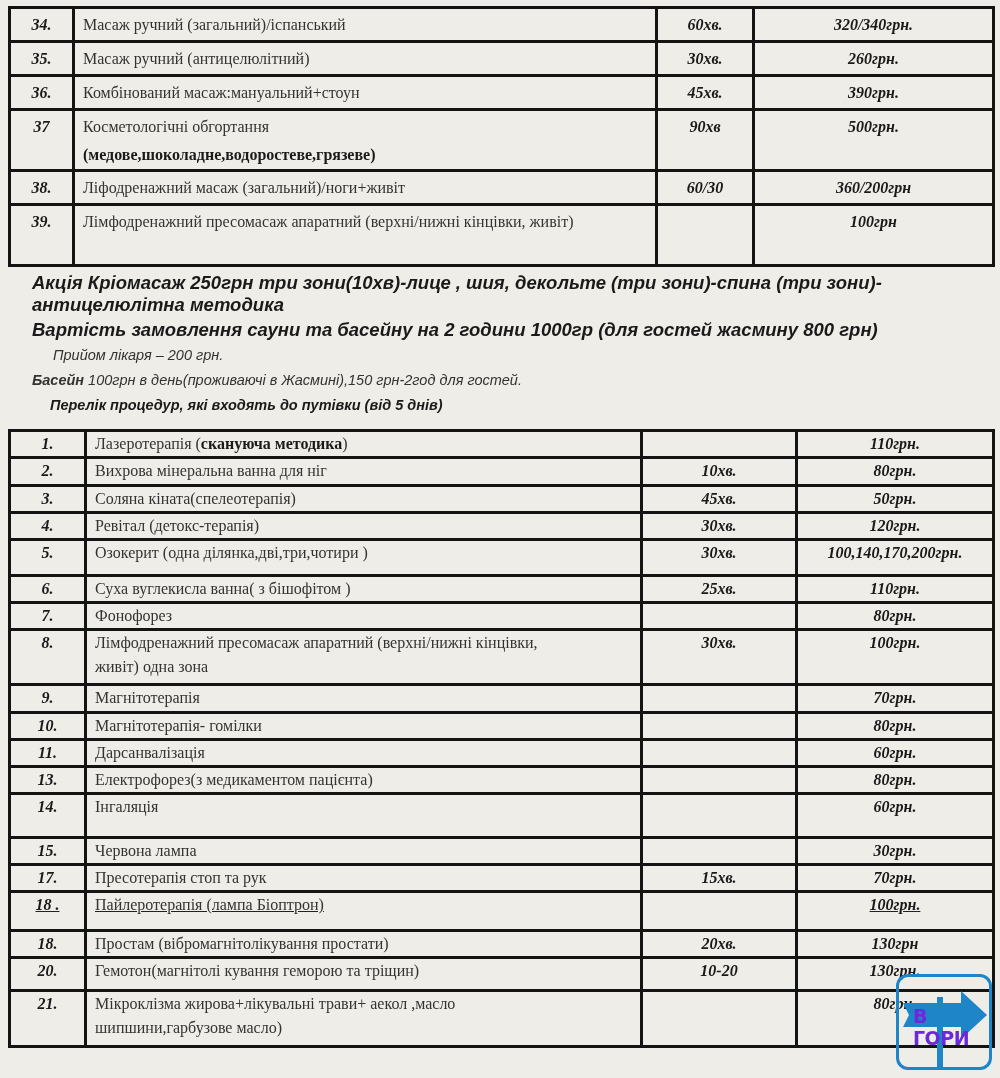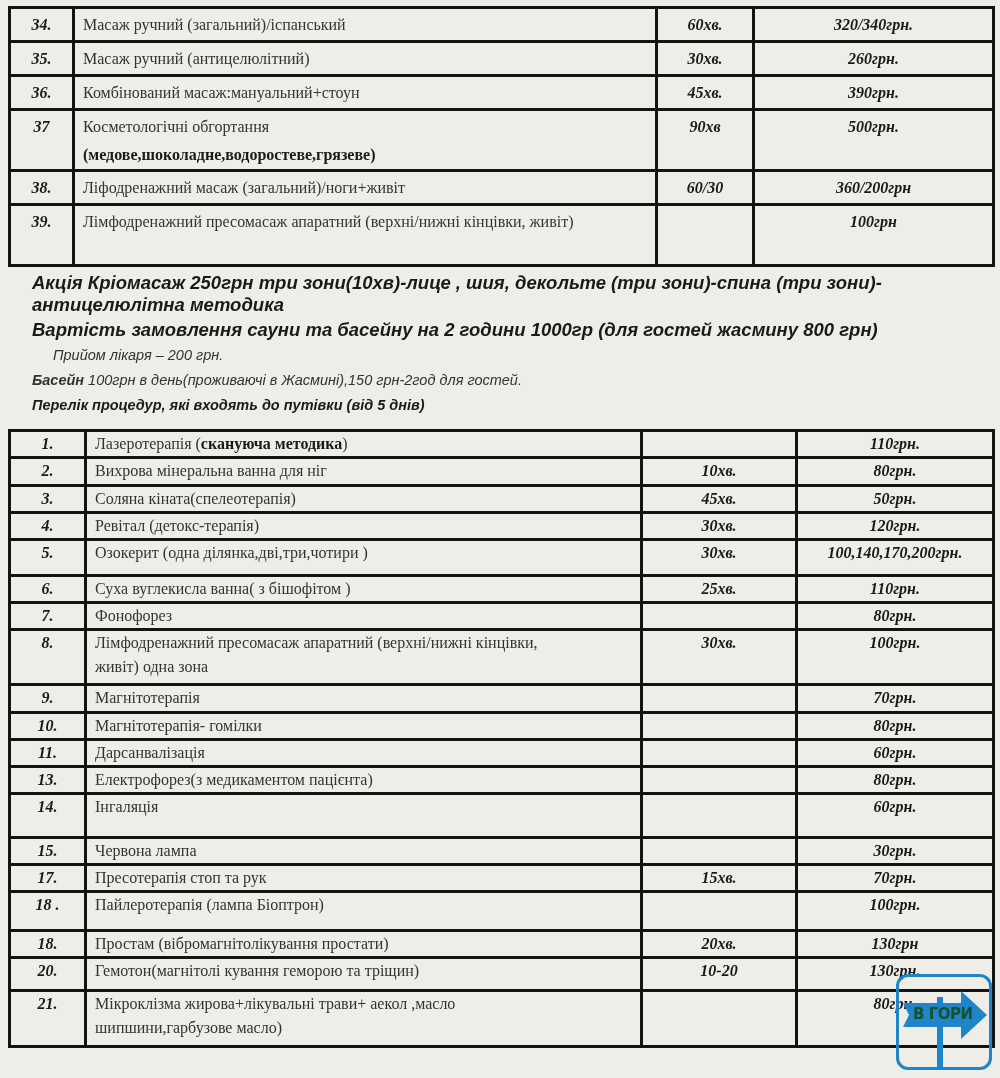--- a/index.html
+++ b/index.html
@@ -73,21 +73,21 @@
     </tbody>
 </table>
 
 <div class="info big" style="top:272px;">Акція Кріомасаж  250грн  три зони(10хв)-лице , шия, декольте (три зони)-спина (три зони)-</div>
 <div class="info big" style="top:294px;">антицелюлітна методика</div>
 <div class="info big" style="top:319px;">Вартість  замовлення сауни та басейну на 2 години 1000гр (для гостей жасмину 800 грн)</div>
 <div class="info small" style="top:345px;margin-left:21px;">Прийом лікаря – 200 грн.</div>
 <div class="info small" style="top:370px;">
   <span class="strong">Басейн</span><span> 100грн в день(проживаючі в Жасмині),150 грн-2год для гостей.</span>
 </div>
-<div class="info small strong" style="top:395px; font-weight:bold; color:#1a1a1a;">Перелік процедур, які входять до путівки (від 5 днів)</div>
+<div class="info small strong" style="top:395px; font-weight:bold; color:#1a1a1a;margin-left:18px;">Перелік процедур, які входять до путівки (від 5 днів)</div>
 
 <table id="t2">
   <colgroup>
       <col style="width:76px">
       <col style="width:556px">
       <col style="width:155px">
       <col style="width:197px">
     </colgroup>
   <tbody id="t2body">
       <tr style="height: 26px;">
@@ -173,21 +173,21 @@
         <td class="name"><span>Червона лампа</span></td>
         <td class="time"></td>
         <td class="price">30грн.</td>
       </tr>
       <tr style="height: 27px;">
         <td class="num">17.</td>
         <td class="name"><span>Пресотерапія стоп та рук</span></td>
         <td class="time">15хв.</td>
         <td class="price">70грн.</td>
       </tr>
-      <tr style="height: 39px;">
+      <tr style="height: 39px; text-decoration: underline;">
         <td class="num">18 .</td>
         <td class="name"><span>Пайлеротерапія (лампа Біоптрон)</span></td>
         <td class="time"></td>
         <td class="price">100грн.</td>
       </tr>
       <tr style="height: 27px;">
         <td class="num">18.</td>
         <td class="name"><span>Простам (вібромагнітолікування  простати)</span></td>
         <td class="time">20хв.</td>
         <td class="price">130грн</td>
@@ -205,14 +205,14 @@
         <td class="price">80грн.</td>
       </tr>
     </tbody>
 </table>
 
 <div id="logo">
   <svg width="90" height="90" viewBox="0 0 90 90">
     <rect x="38" y="20" width="6" height="70" fill="#1e86c8"></rect>
     <polygon points="4,26 62,26 62,14 88,38 62,62 62,50 4,50 10,38" fill="#1e86c8"></polygon>
   </svg>
-  <span style="position:absolute;left:14px;top:28px;font-family:'DejaVu Sans',sans-serif;font-weight:bold;font-size:15px;color:#14532d;letter-spacing:-0.5px;">В ГОРИ</span>
+  <span style="position:absolute;left:14px;top:28px;font-family:'DejaVu Sans',sans-serif;font-weight:bold;font-size:19px;color:#6d28d9;letter-spacing:-0.5px;">В ГОРИ</span>
 </div>
 
 </body></html>

